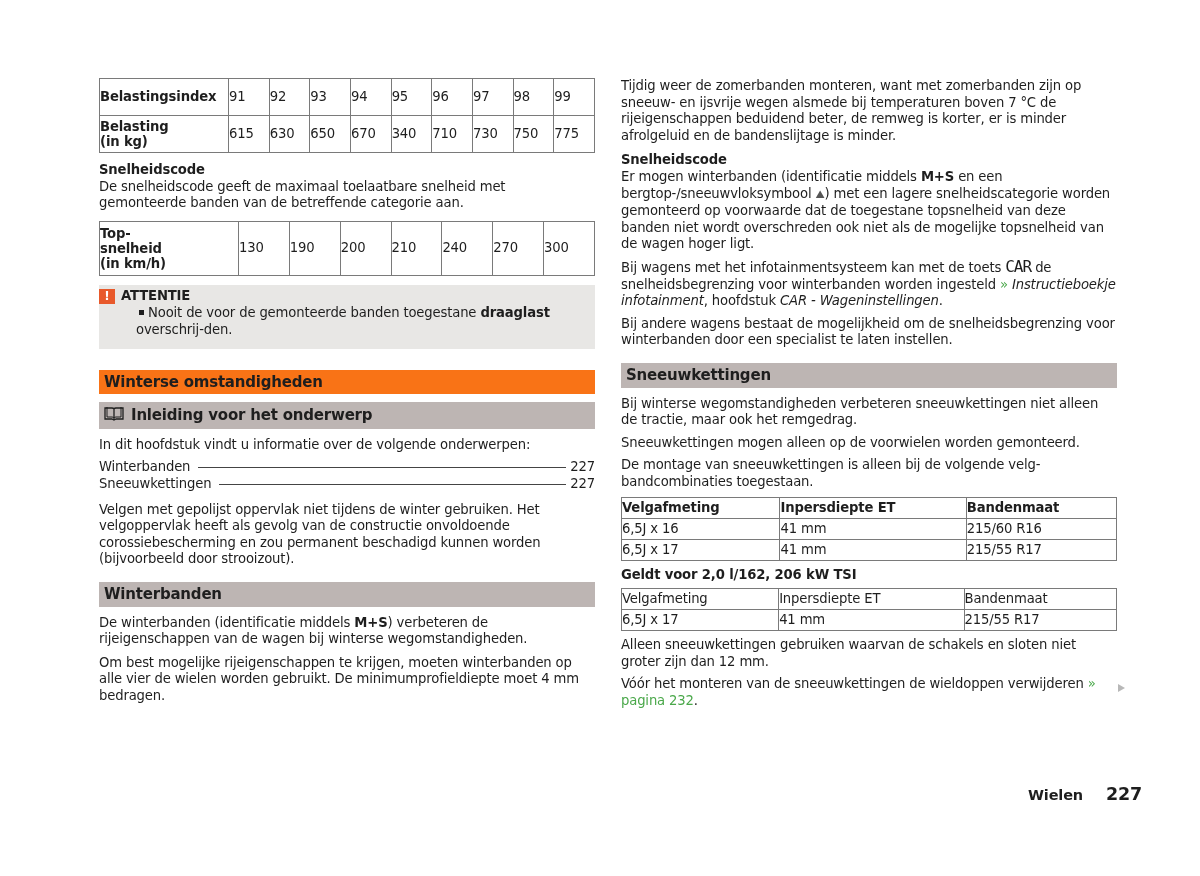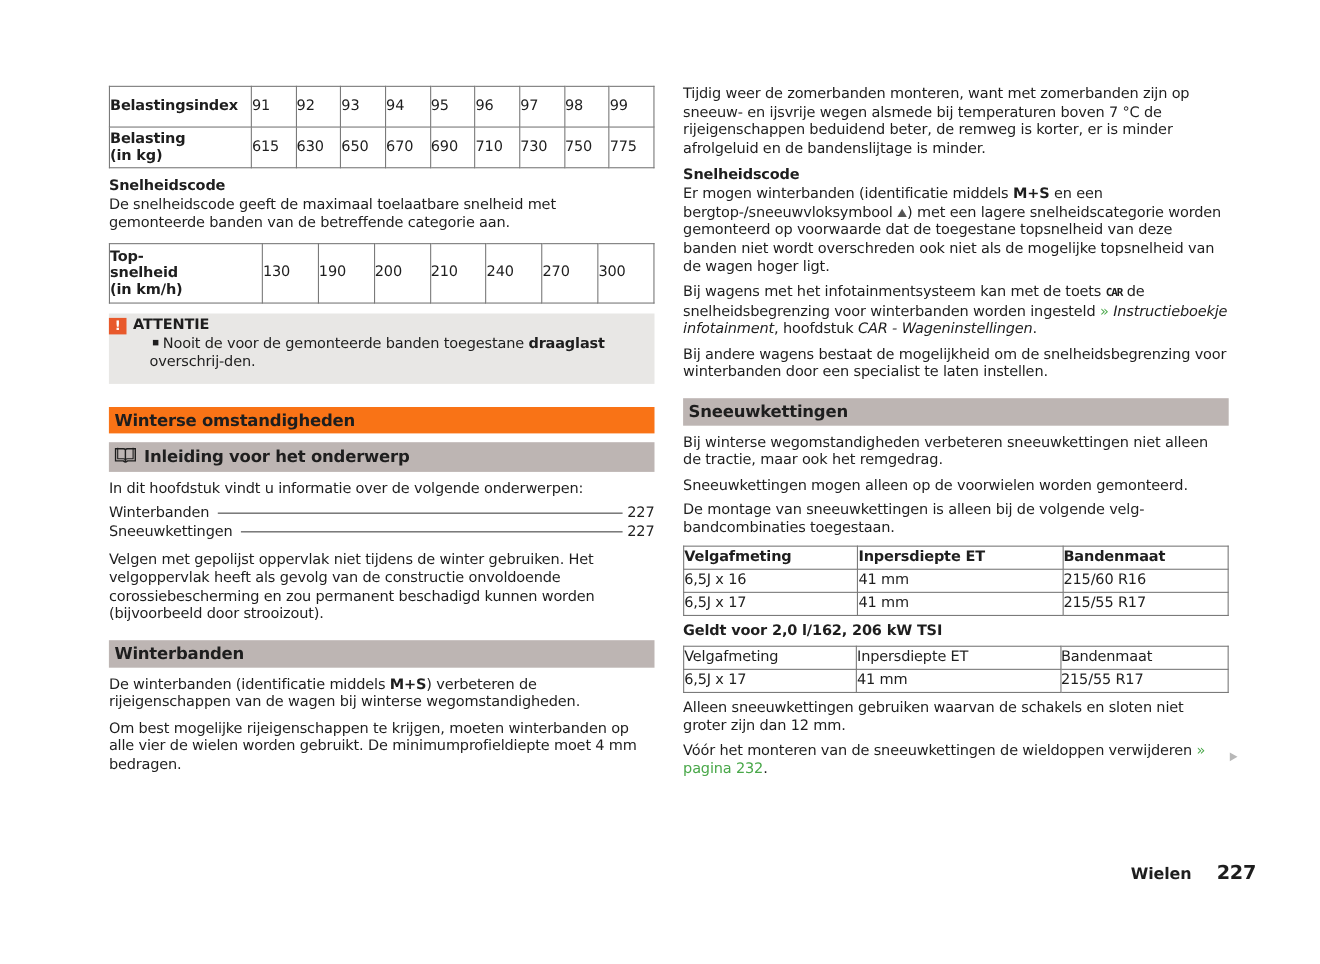--- a/index.html
+++ b/index.html
@@ -35,21 +35,21 @@
     .bold { font-weight: bold; }
     .t3 th { font-weight: bold; height: 20px; }
     .t3 td { height: 20px; }
     .t4 th { height: 20px; font-weight: normal; }
     .t4 td { height: 20px; }
     .t3, .t4 { border: 1.5px solid #555; }
     .arrow { position: absolute; left: 1118px; top: 684px; width: 0; height: 0; border-left: 7px solid #b8b8b8; border-top: 4.5px solid transparent; border-bottom: 4.5px solid transparent; }
     .footer { position: absolute; top: 786px; left: 1028px; display: flex; align-items: baseline; gap: 23px; font-weight: bold; }
     .footer .chap { font-size: 14.5px; }
     .footer .pnum { font-size: 17.5px; }
-    .car { font-weight: bold; font-family: "DejaVu Sans Mono", monospace; font-size: 10px; letter-spacing: -1px; margin-top: 20px; }
+    .car { font-weight: normal; font-family: "DejaVu Sans Mono", monospace; font-size: 16px; letter-spacing: -1px; margin-top: 20px; }
   </style>
 </head>
 <body>
 
 <div class="col col-left">
 
   <table class="t1">
     <tbody>
         <tr class="r1">
       <th class="rowhead">Belastingsindex</th>
@@ -63,21 +63,21 @@
       <td>98</td>
       <td>99</td>
     </tr>
     <tr class="r2">
       <th class="rowhead" style="white-space:pre-line;line-height:15px;">Belasting
 (in kg)</th>
       <td>615</td>
       <td>630</td>
       <td>650</td>
       <td>670</td>
-      <td>690</td>
+      <td>340</td>
       <td>710</td>
       <td>730</td>
       <td>750</td>
       <td>775</td>
     </tr>
   </tbody>
     </table>
 
   <div class="subhead" style="margin-top:9px;">Snelheidscode</div>
   <p>De snelheidscode geeft de maximaal toelaatbare snelheid met gemonteerde banden van de betreffende categorie aan.</p>

